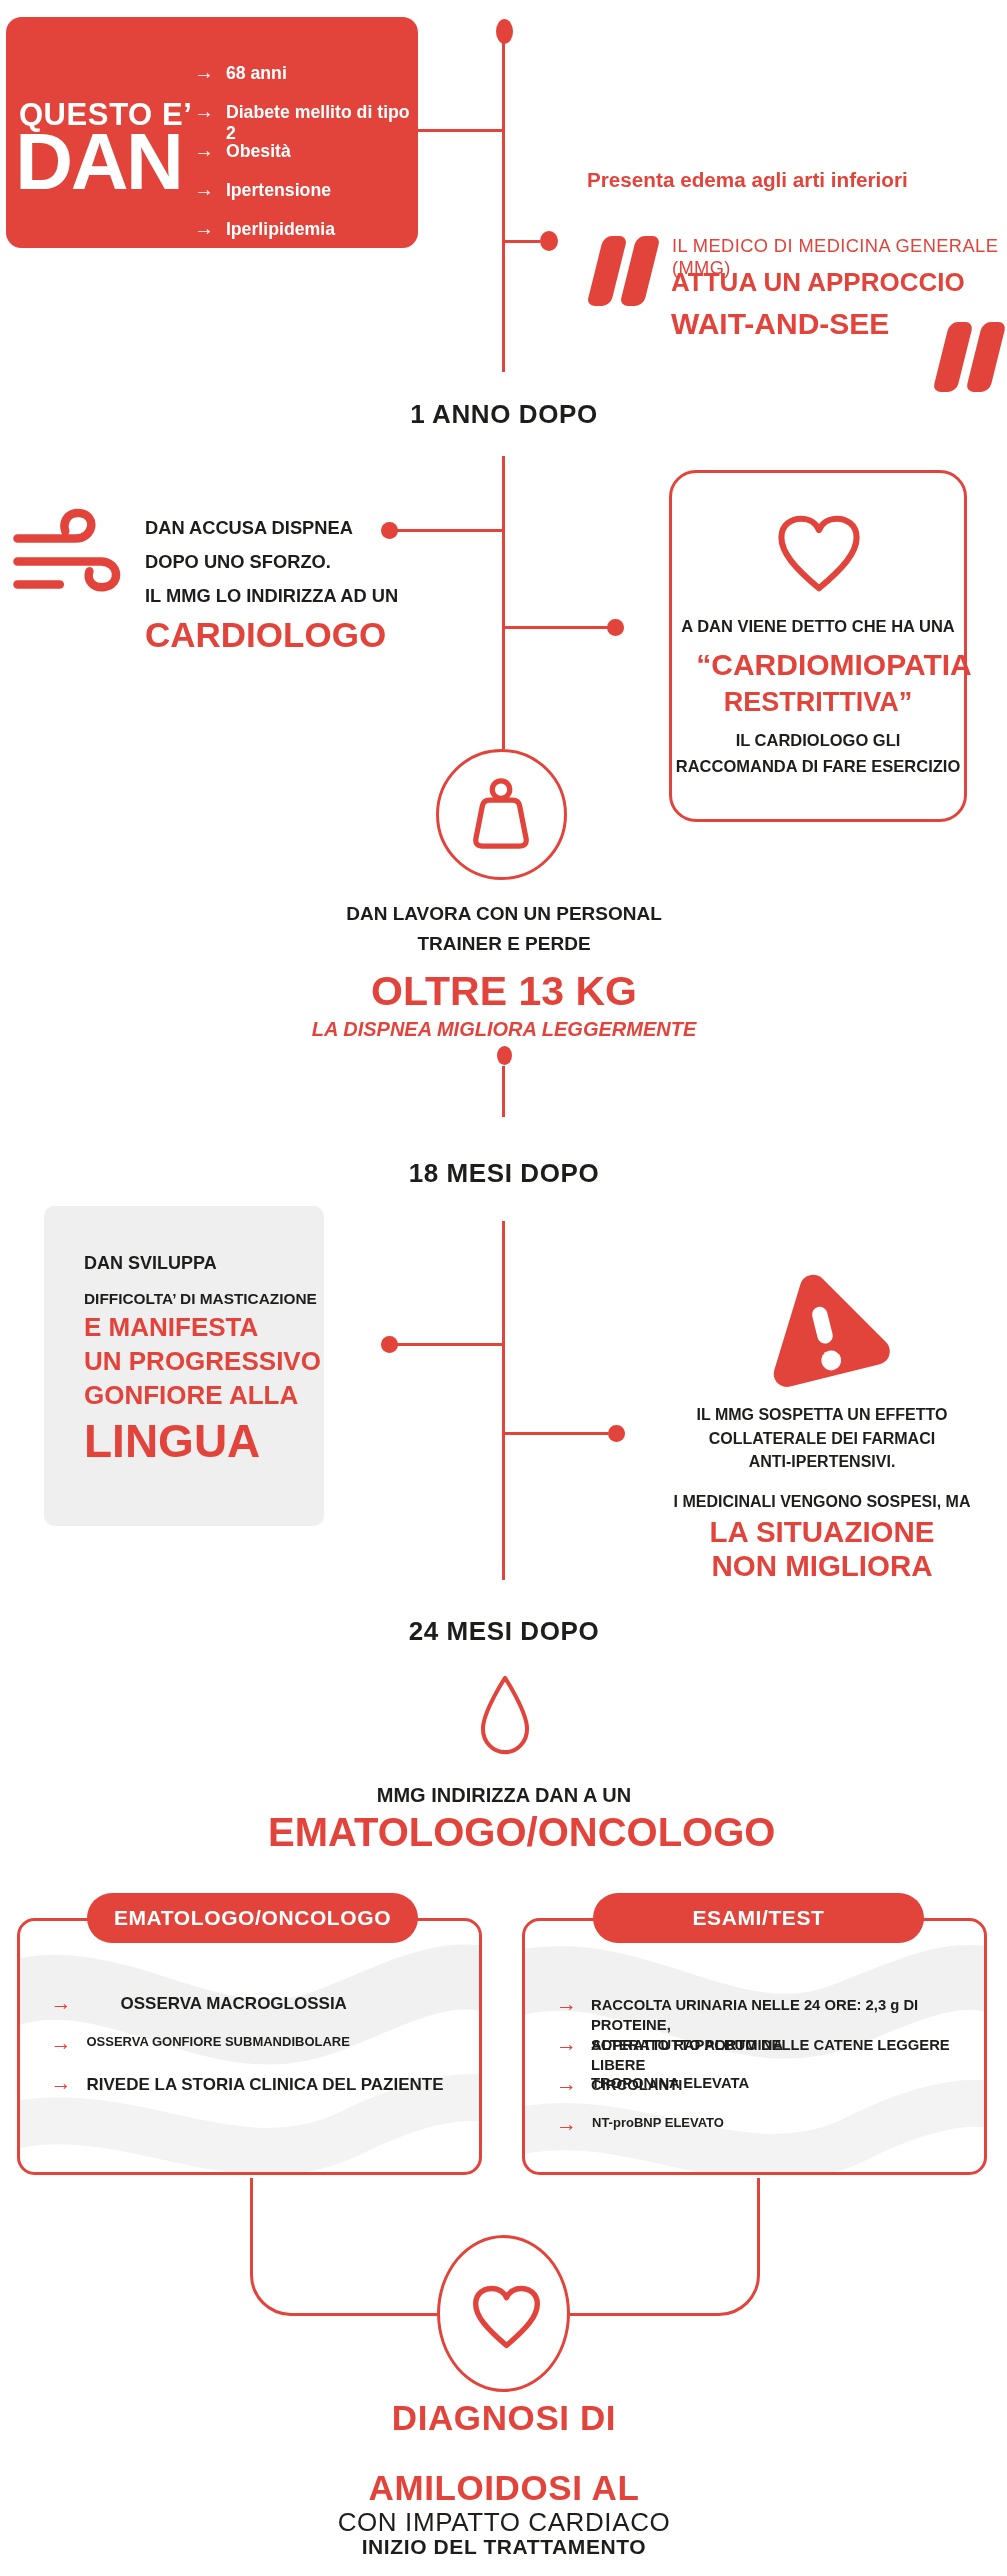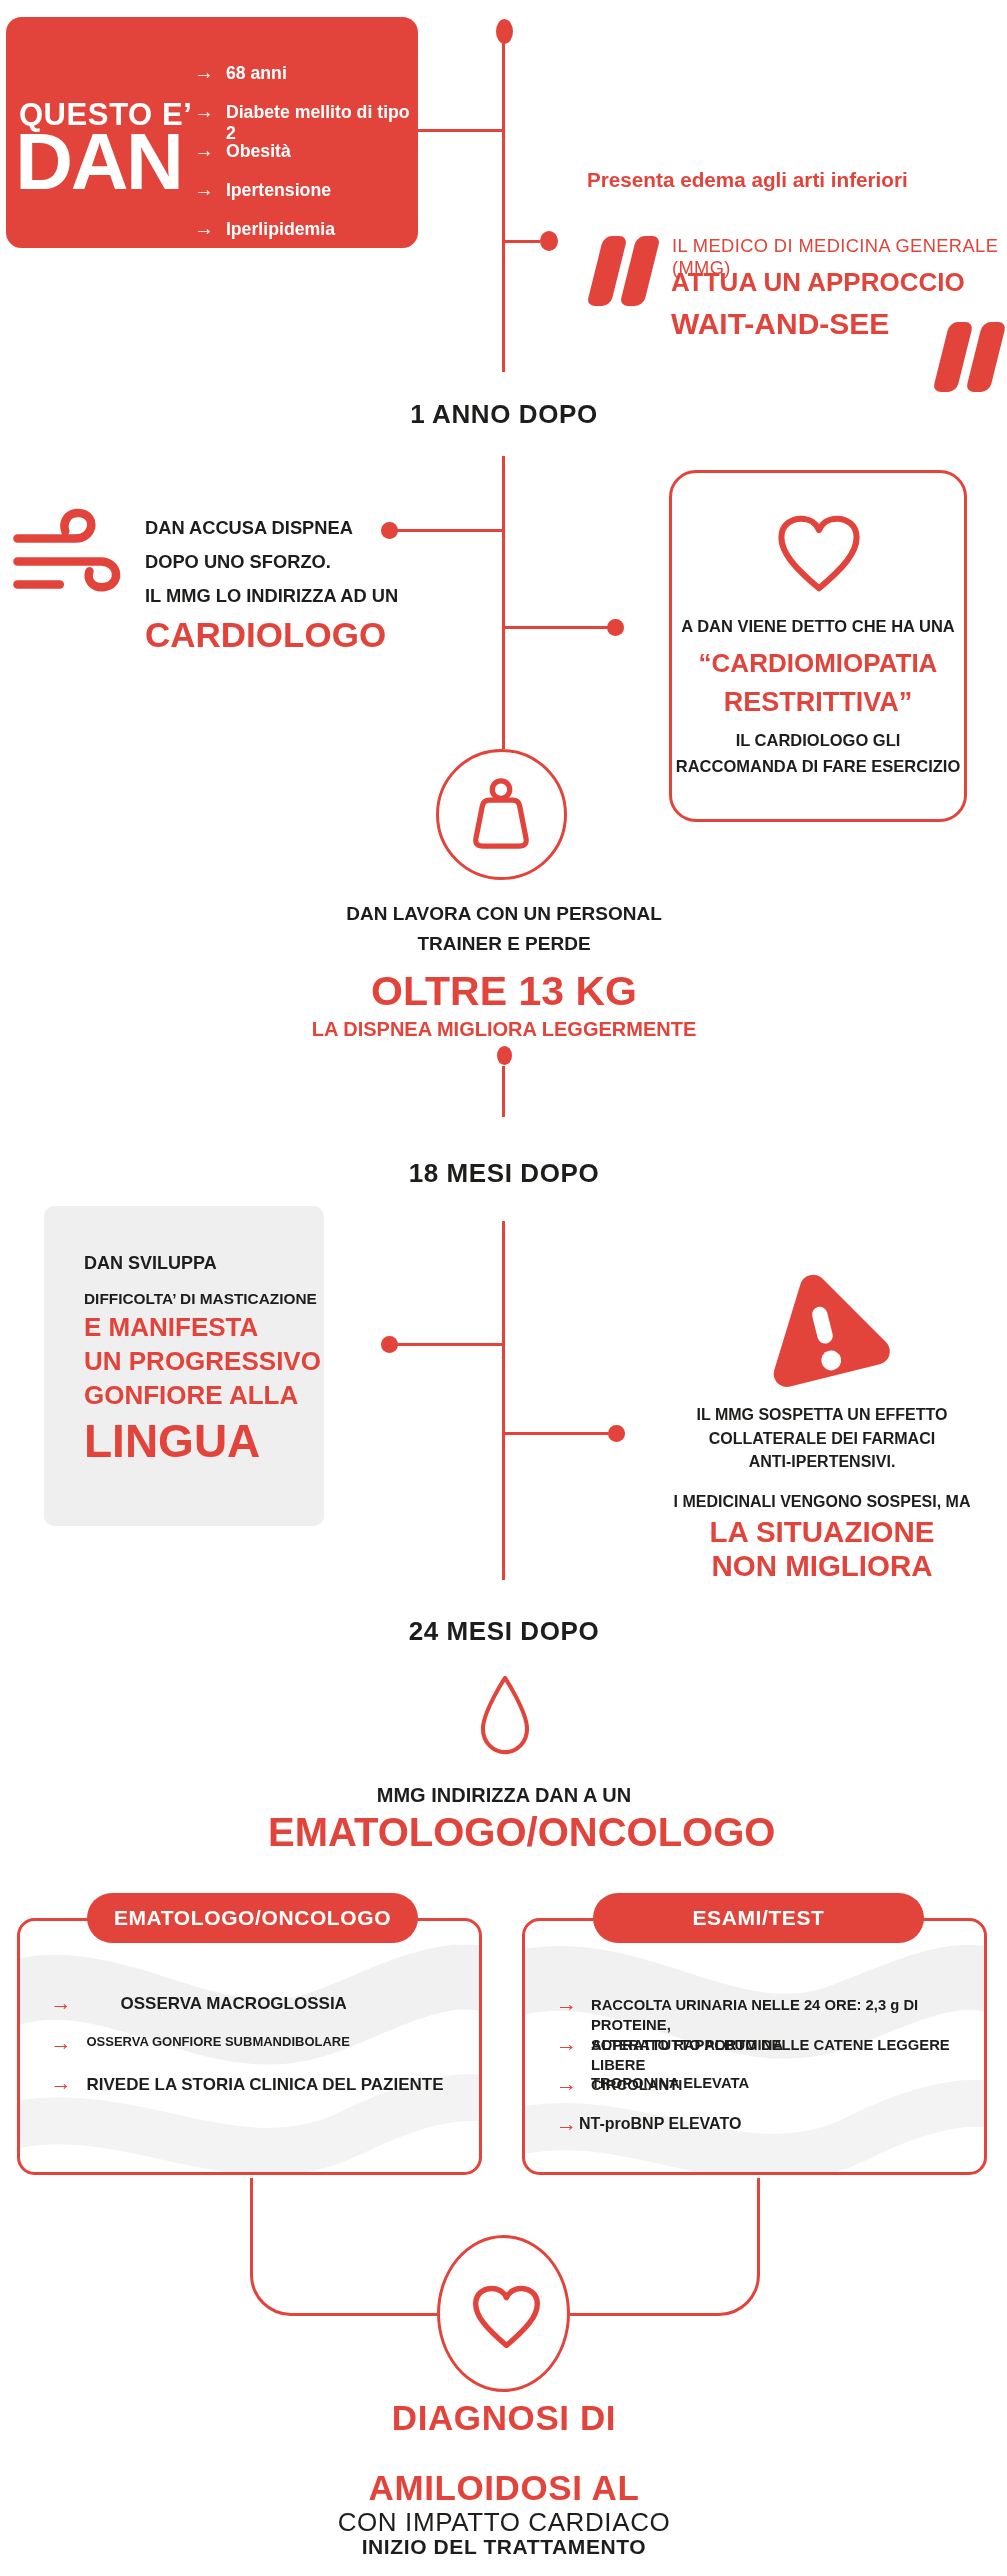--- a/index.html
+++ b/index.html
@@ -94,39 +94,39 @@
   <div class="line" style="left:505px;top:626px;width:103px;height:3px;"></div>
   <div class="dot" style="left:607px;top:619px;width:16.5px;height:16.5px;"></div>
 
   <div class="card" style="left:669px;top:470px;width:298px;height:352px;border-radius:27px;">
     <div class="abs" style="left:100px;top:37px;">
       <svg width="94" height="87" viewBox="0 0 100 90" fill="none" stroke="#e2443b" stroke-width="6.5" stroke-linecap="round" stroke-linejoin="round">
         <path d="M50 82 C 24 60 10 44 10 28 C 10 14 21 8 31 8 C 40 8 47 13 50 20 C 53 13 60 8 69 8 C 79 8 90 14 90 28 C 90 44 76 60 50 82 Z"></path>
       </svg>
     </div>
     <div class="abs ctr b" style="left:0;width:100%;top:144px;font-size:16.5px;">A DAN VIENE DETTO CHE HA UNA</div>
-    <div class="abs ctr red b" style="left:0;width:100%;top:175px;font-size:26px;text-align:center;">“CARDIOMIOPATIA</div>
+    <div class="abs ctr red b" style="left:16px;width:100%;top:175px;font-size:30px;text-align:center;">“CARDIOMIOPATIA</div>
     <div class="abs ctr red b" style="left:0;width:100%;top:214px;font-size:27px;">RESTRITTIVA”</div>
     <div class="abs ctr b pre" style="left:0;width:100%;top:254px;font-size:16.5px;line-height:26px;">IL CARDIOLOGO GLI
 RACCOMANDA  DI FARE ESERCIZIO</div>
   </div>
 
   <div class="abs" style="left:436px;top:749px;width:131px;height:131px;border:3.5px solid #e2443b;border-radius:50%;box-sizing:border-box;background:#fff;">
     <div class="abs" style="left:27px;top:21px;">
       <svg width="70" height="81" viewBox="0 0 120 130" fill="none" stroke="#e2443b" stroke-width="9" stroke-linejoin="round">
         <circle cx="60" cy="24" r="15"></circle>
         <path d="M40 42 h40 q10 0 12 10 l11 56 q2 13 -12 13 H29 q-14 0 -12 -13 l11 -56 q2 -10 12 -10 z"></path>
       </svg>
     </div>
   </div>
 
   <div class="ctr-col b pre" style="top:899px;font-size:19px;line-height:29.5px;">DAN LAVORA CON UN PERSONAL
 TRAINER E PERDE</div>
   <div class="ctr-col red b" style="top:968px;font-size:41px;">OLTRE 13 KG</div>
-  <div class="ctr-col red b" style="top:1018px;font-size:20px;">LA DISPNEA MIGLIORA LEGGERMENTE</div>
+  <div class="ctr-col red b" style="top:1018px;font-size:20px;font-style:italic;">LA DISPNEA MIGLIORA LEGGERMENTE</div>
 
   <div class="dot" style="left:497px;top:1046px;width:14.8px;height:19px;"></div>
   <div class="line" style="left:502px;top:1066px;width:3px;height:51px;"></div>
   <div class="tl-label" style="top:1158px;">18 MESI DOPO</div>
   <div class="line" style="left:502px;top:1221px;width:3px;height:359px;"></div>
 
   <div class="abs" style="left:44px;top:1206px;width:280px;height:320px;background:#efefef;border-radius:10.6px;">
     <div class="abs b" style="left:40px;top:47px;font-size:18px;">DAN SVILUPPA</div>
     <div class="abs b" style="left:40px;top:84px;font-size:15.4px;">DIFFICOLTA’ DI MASTICAZIONE</div>
     <div class="abs red b pre" style="left:40px;top:104px;font-size:26px;line-height:34px;">E MANIFESTA
@@ -191,21 +191,21 @@
     </svg>
     <div class="item-arrow" style="left:31px;top:72px;">→</div>
     <div class="abs b pre" style="left:66px;top:74px;font-size:14.8px;line-height:20px;">RACCOLTA URINARIA NELLE 24 ORE: 2,3 g DI PROTEINE,
 SOPRATTUTTO ALBUMINA</div>
     <div class="item-arrow" style="left:31px;top:112px;">→</div>
     <div class="abs b pre" style="left:66px;top:114px;font-size:14.8px;line-height:20px;">ALTERATO RAPPORTO DELLE CATENE LEGGERE LIBERE
 CIRCOLANTI</div>
     <div class="item-arrow" style="left:31px;top:152px;">→</div>
     <div class="abs b" style="left:66px;top:154px;font-size:14.8px;">TROPONINA ELEVATA</div>
     <div class="item-arrow" style="left:31px;top:192px;">→</div>
-    <div class="abs b" style="left:54px;top:194px;font-size:16px;">NT-proBNP ELEVATO</div>
+    <div class="abs b" style="left:67px;top:194px;font-size:13px;">NT-proBNP ELEVATO</div>
   </div>
 
   <div class="abs" style="left:250px;top:2178px;width:188px;height:138px;border-left:3px solid #e2443b;border-bottom:3px solid #e2443b;border-bottom-left-radius:41px;box-sizing:border-box;"></div>
   <div class="abs" style="left:570px;top:2178px;width:190px;height:138px;border-right:3px solid #e2443b;border-bottom:3px solid #e2443b;border-bottom-right-radius:41px;box-sizing:border-box;"></div>
 
   <div class="abs" style="left:437px;top:2235px;width:133px;height:157px;border:3px solid #e2443b;border-radius:50%;background:#fff;box-sizing:border-box;z-index:2;">
     <div class="abs" style="left:28px;top:44px;">
       <svg width="77" height="70" viewBox="0 0 100 90" fill="none" stroke="#e2443b" stroke-width="7" stroke-linecap="round" stroke-linejoin="round">
         <path d="M50 82 C 24 60 10 44 10 28 C 10 14 21 8 31 8 C 40 8 47 13 50 20 C 53 13 60 8 69 8 C 79 8 90 14 90 28 C 90 44 76 60 50 82 Z"></path>
       </svg>

